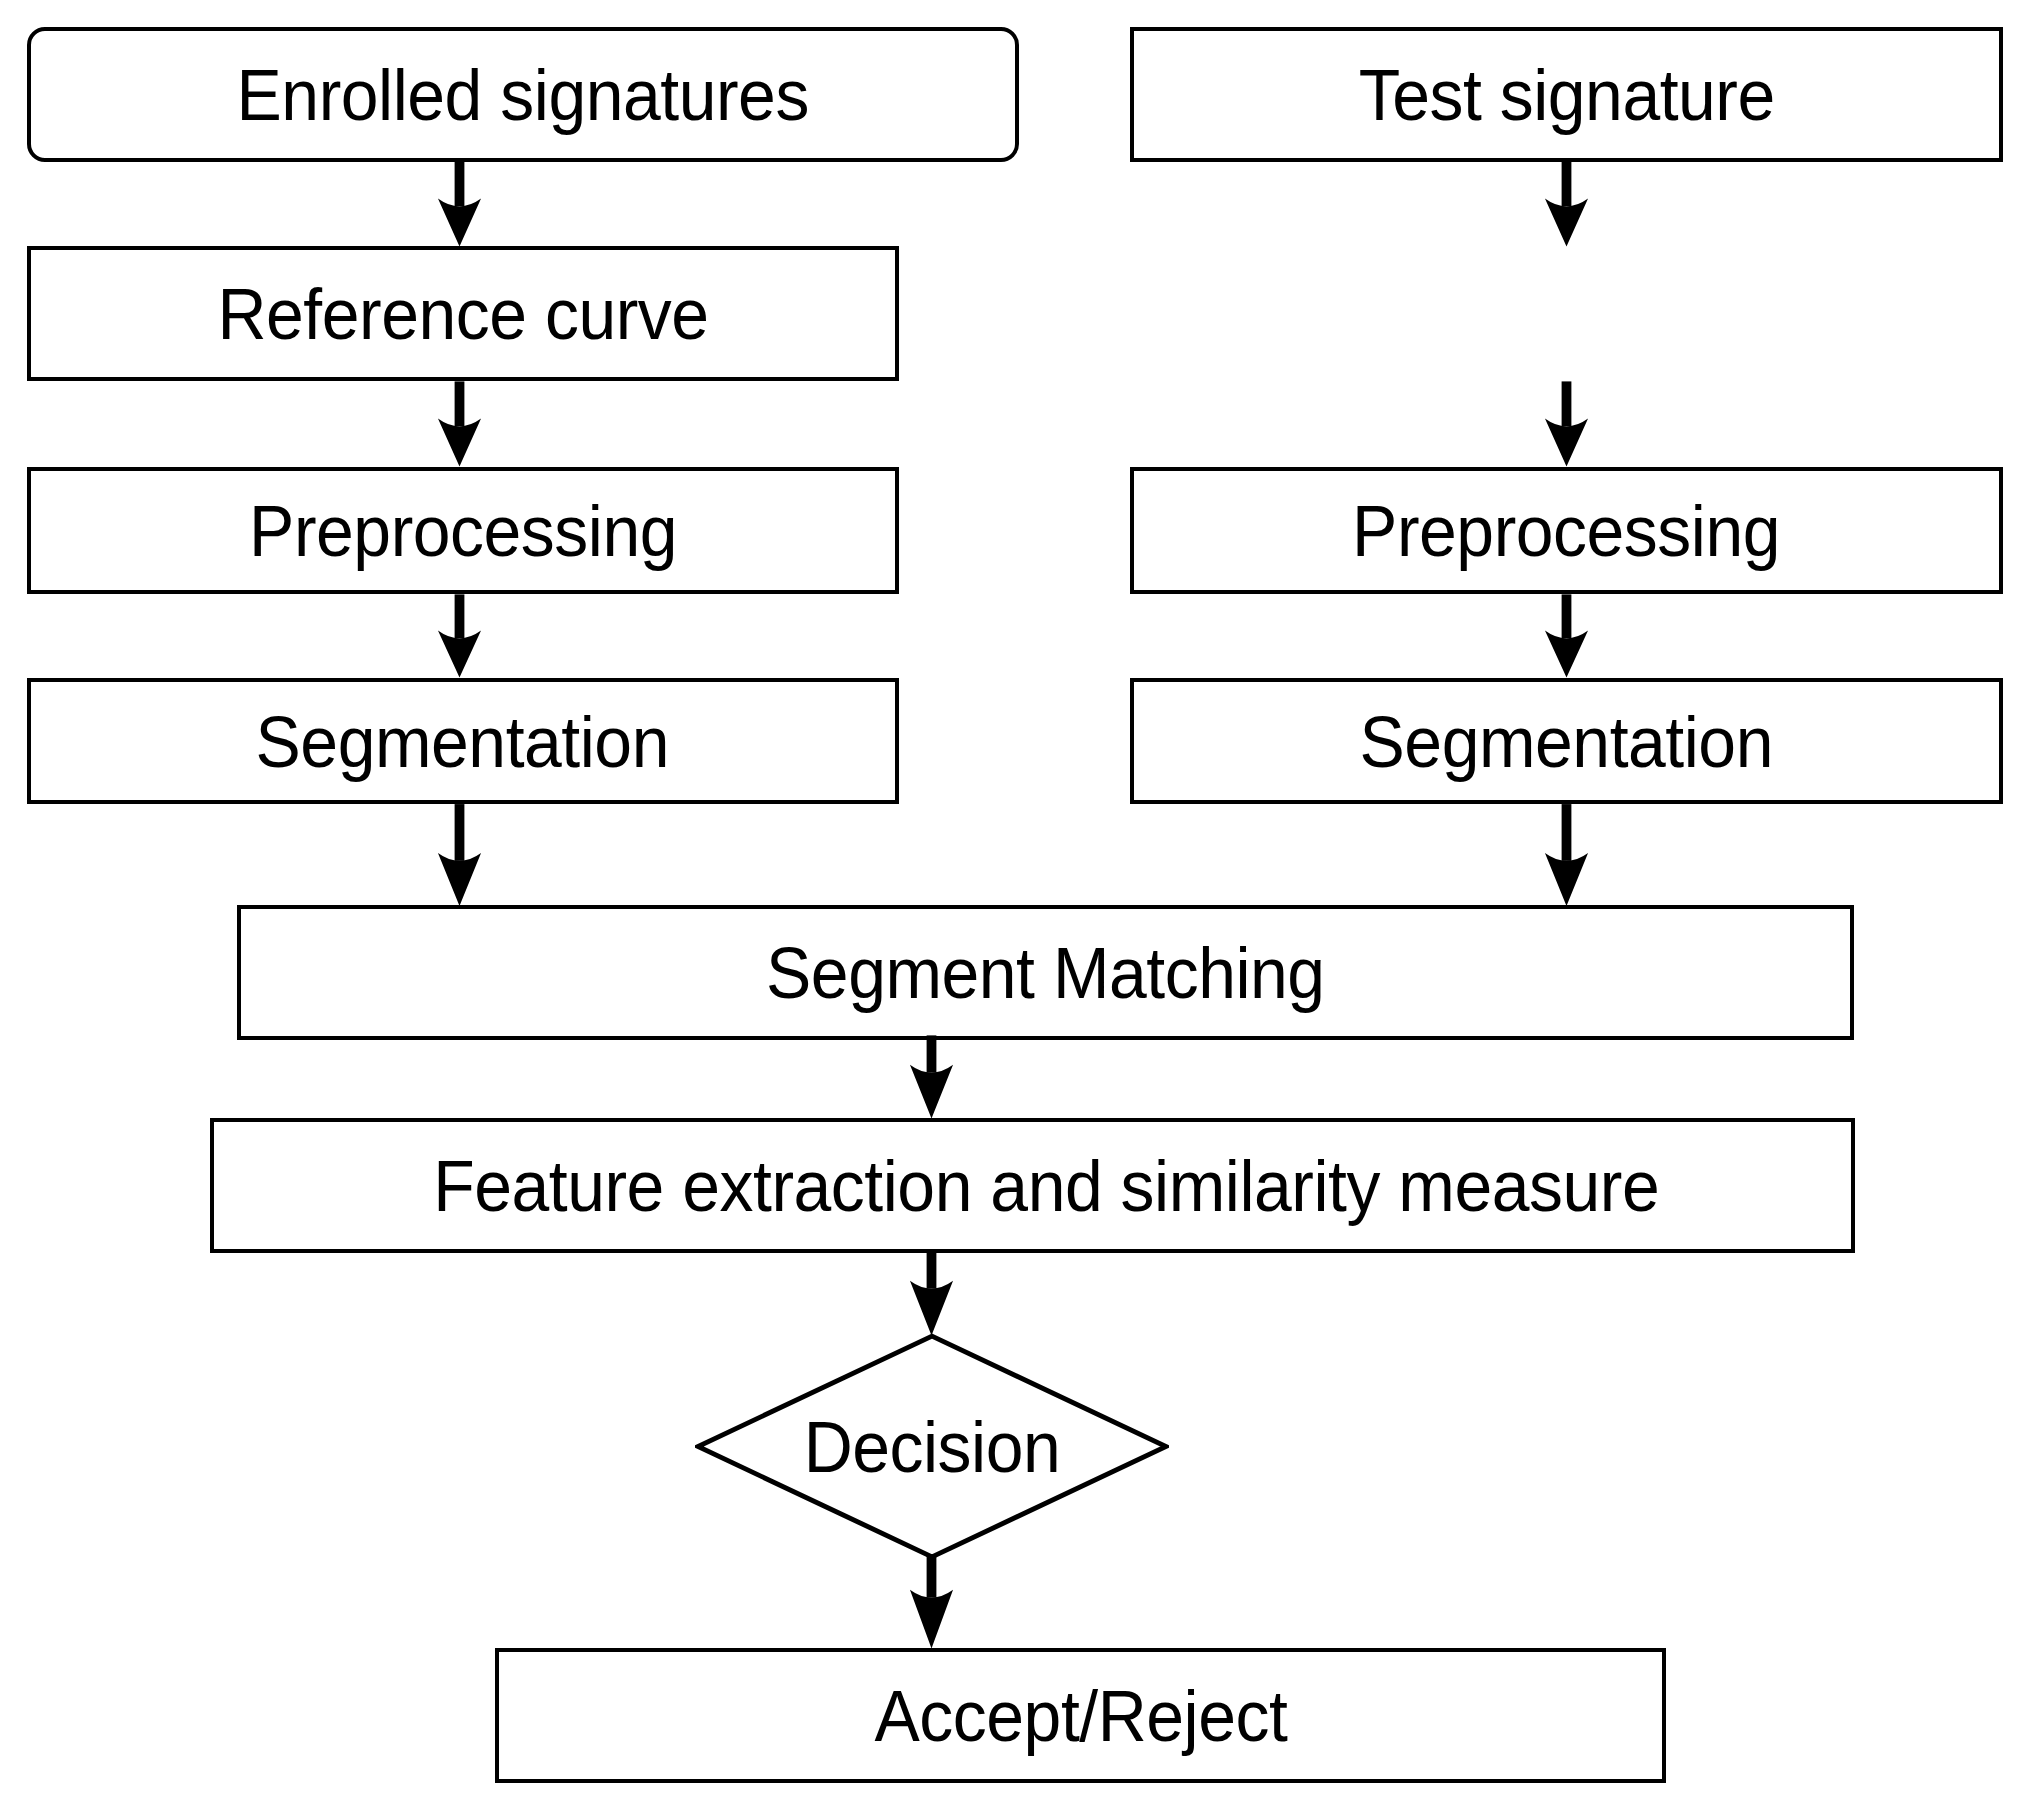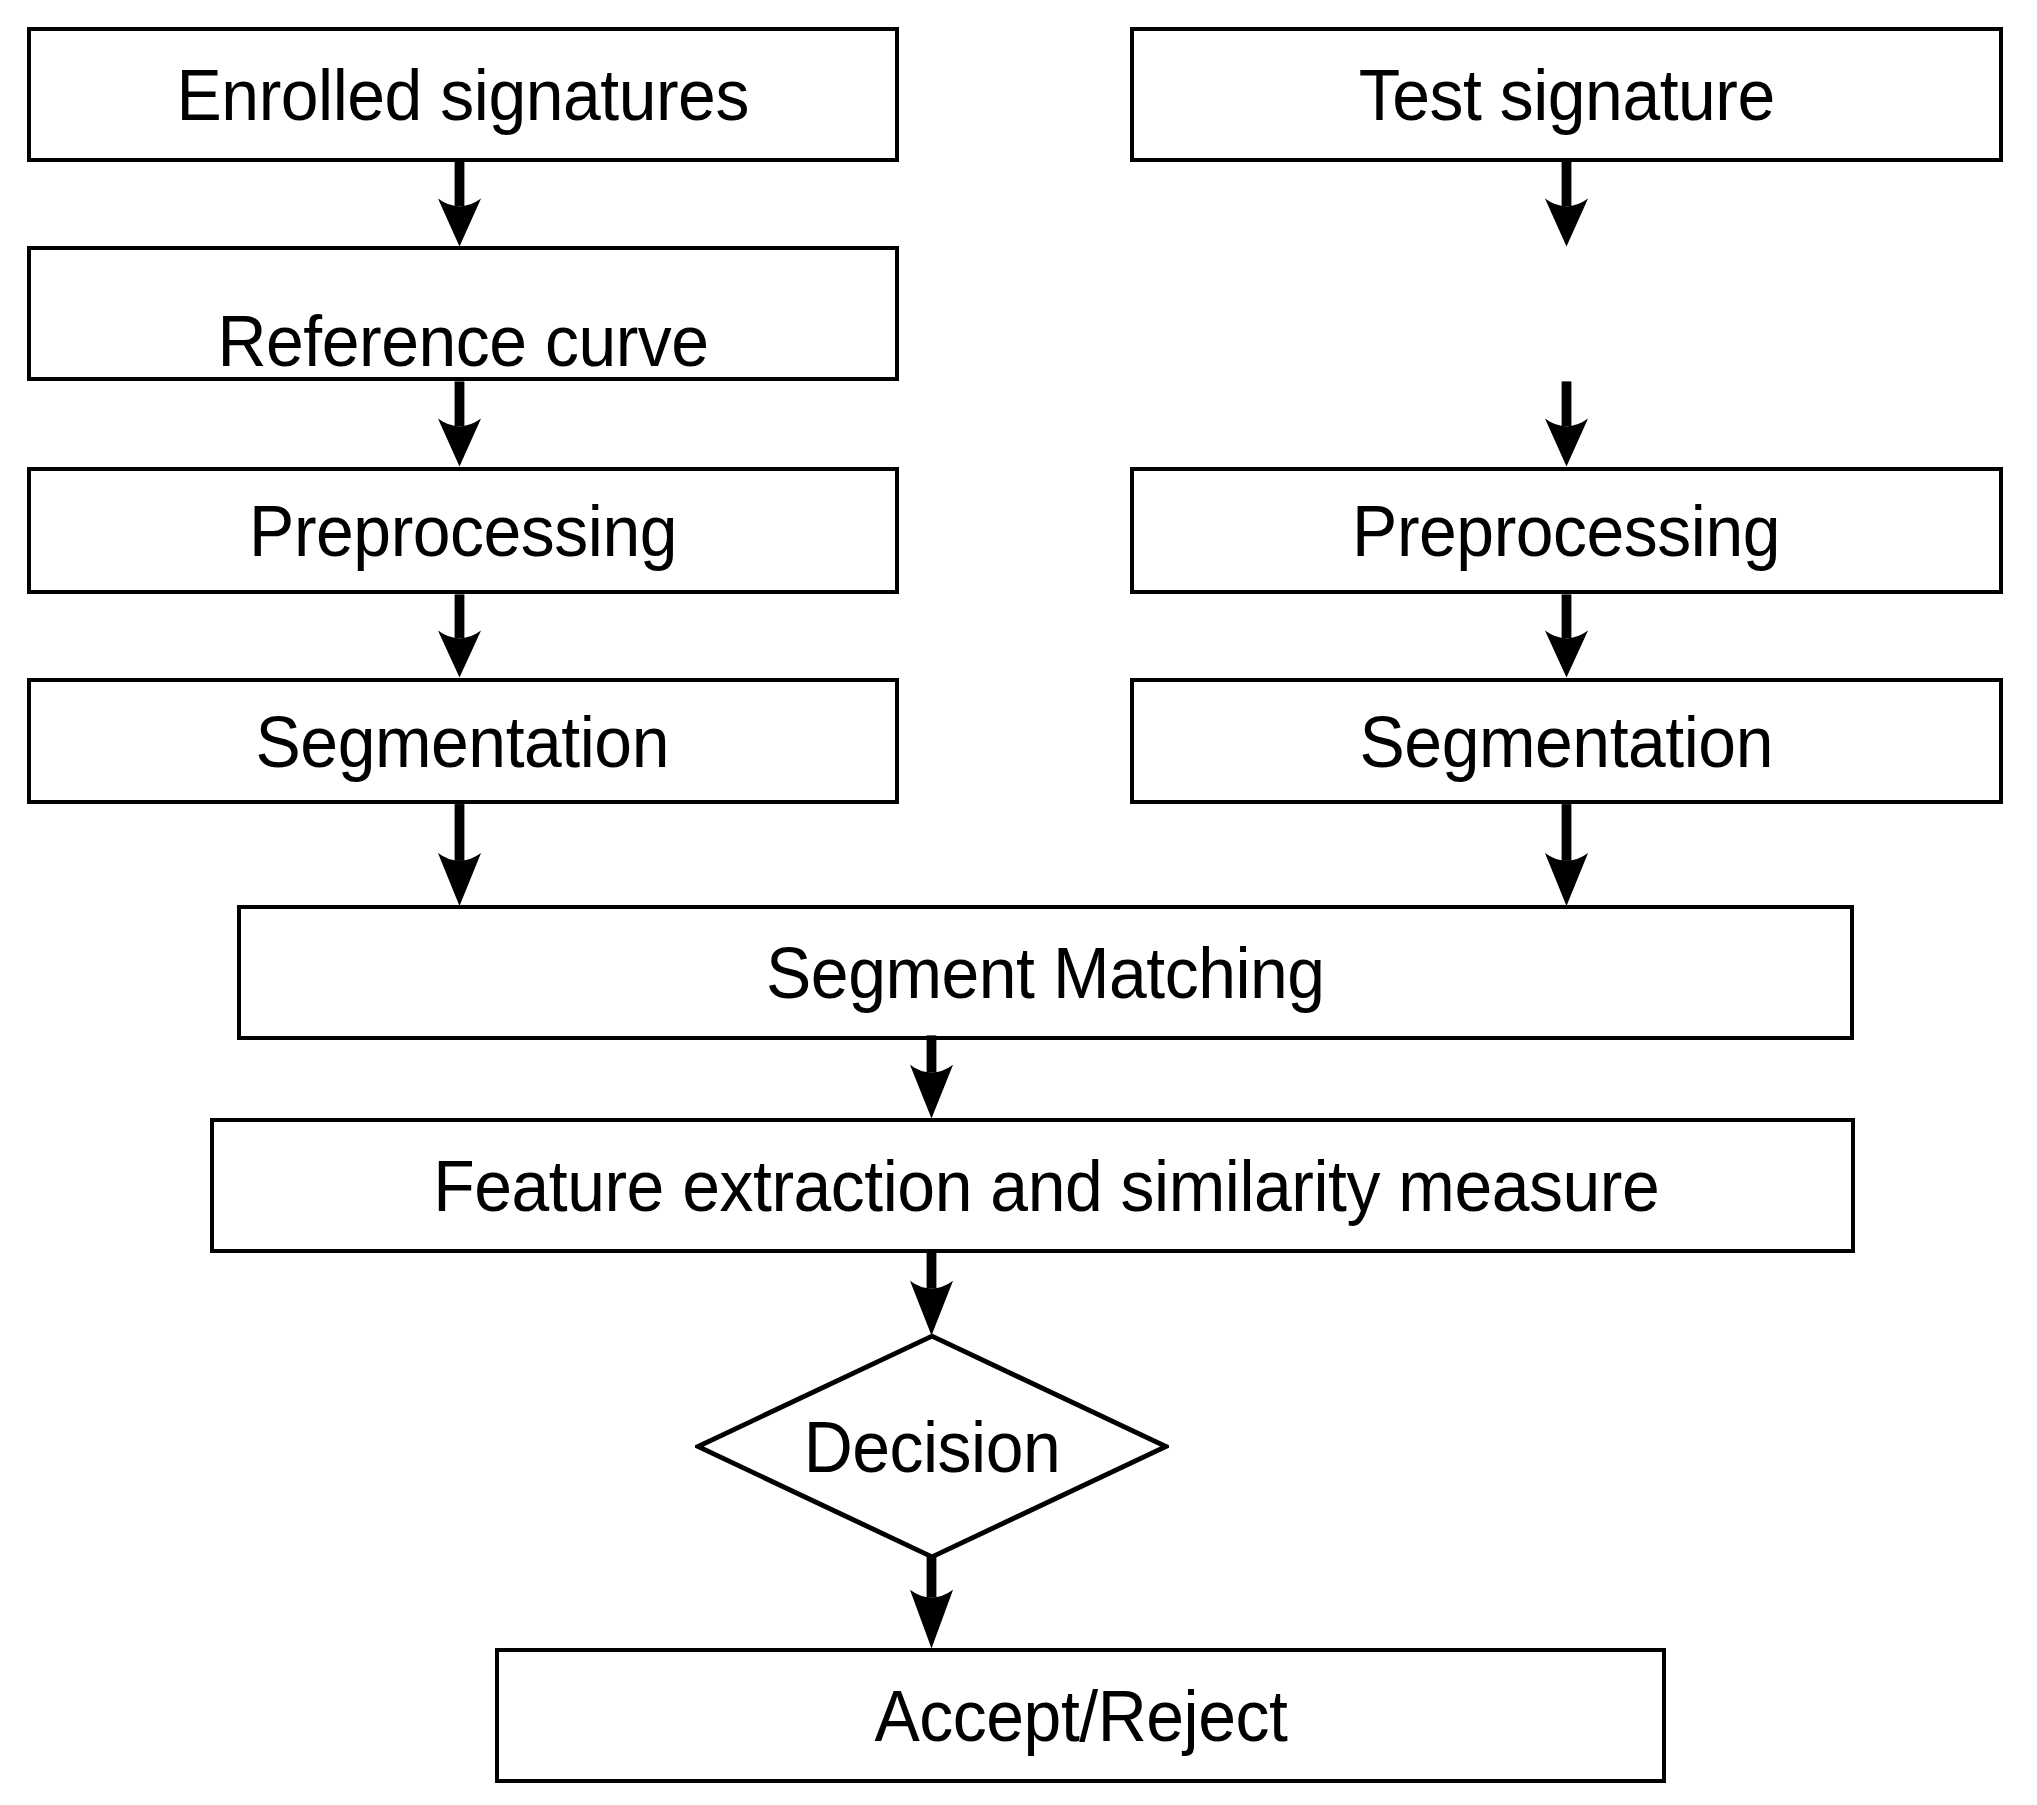--- a/index.html
+++ b/index.html
@@ -29,22 +29,22 @@
     line-height: 1;
     white-space: nowrap;
     letter-spacing: -0.5px;
   }
   .node .label {
     display: block;
     transform: scaleX(0.93);
     transform-origin: center center;
   }
   
-  #node-enrolled-signatures { left: 26.6px;  top: 26.6px;   width: 872px; height: 135px; font-size: 73px; }
-  #node-reference-curve     { left: 26.6px;  top: 246px;  width: 872px; height: 135px; font-size: 73px; align-items: flex-end; }
+  #node-enrolled-signatures { left: 26.6px;  top: 26.6px;   width: 992px; height: 135px; font-size: 73px; border-radius: 18px; }
+  #node-reference-curve     { left: 26.6px;  top: 246px;  width: 872px; height: 135px; font-size: 73px; }
   #node-preprocessing-left  { left: 26.6px;  top: 467px;  width: 872px; height: 127px; font-size: 73px; }
   #node-segmentation-left   { left: 26.6px;  top: 678px;  width: 872px; height: 126px; font-size: 73px; }
   
   #node-test-signature      { left: 1130px; top: 26.6px;  width: 873px; height: 135px; font-size: 73px; text-align: right; }
   #node-comparison-curve    { left: 1130px; top: 246px; width: 873px; height: 135px; font-size: 73px; }
   #node-preprocessing-right { left: 1130px; top: 467px; width: 873px; height: 127px; font-size: 73px; }
   #node-segmentation-right  { left: 1130px; top: 678px; width: 873px; height: 126px; font-size: 73px; }
   
   #node-segment-matching    { left: 237px; top: 905px;  width: 1617px; height: 135px; font-size: 73px; }
   #node-feature-extraction  { left: 210px; top: 1118px; width: 1645px; height: 135px; font-size: 73px; padding-left: 28px; }

